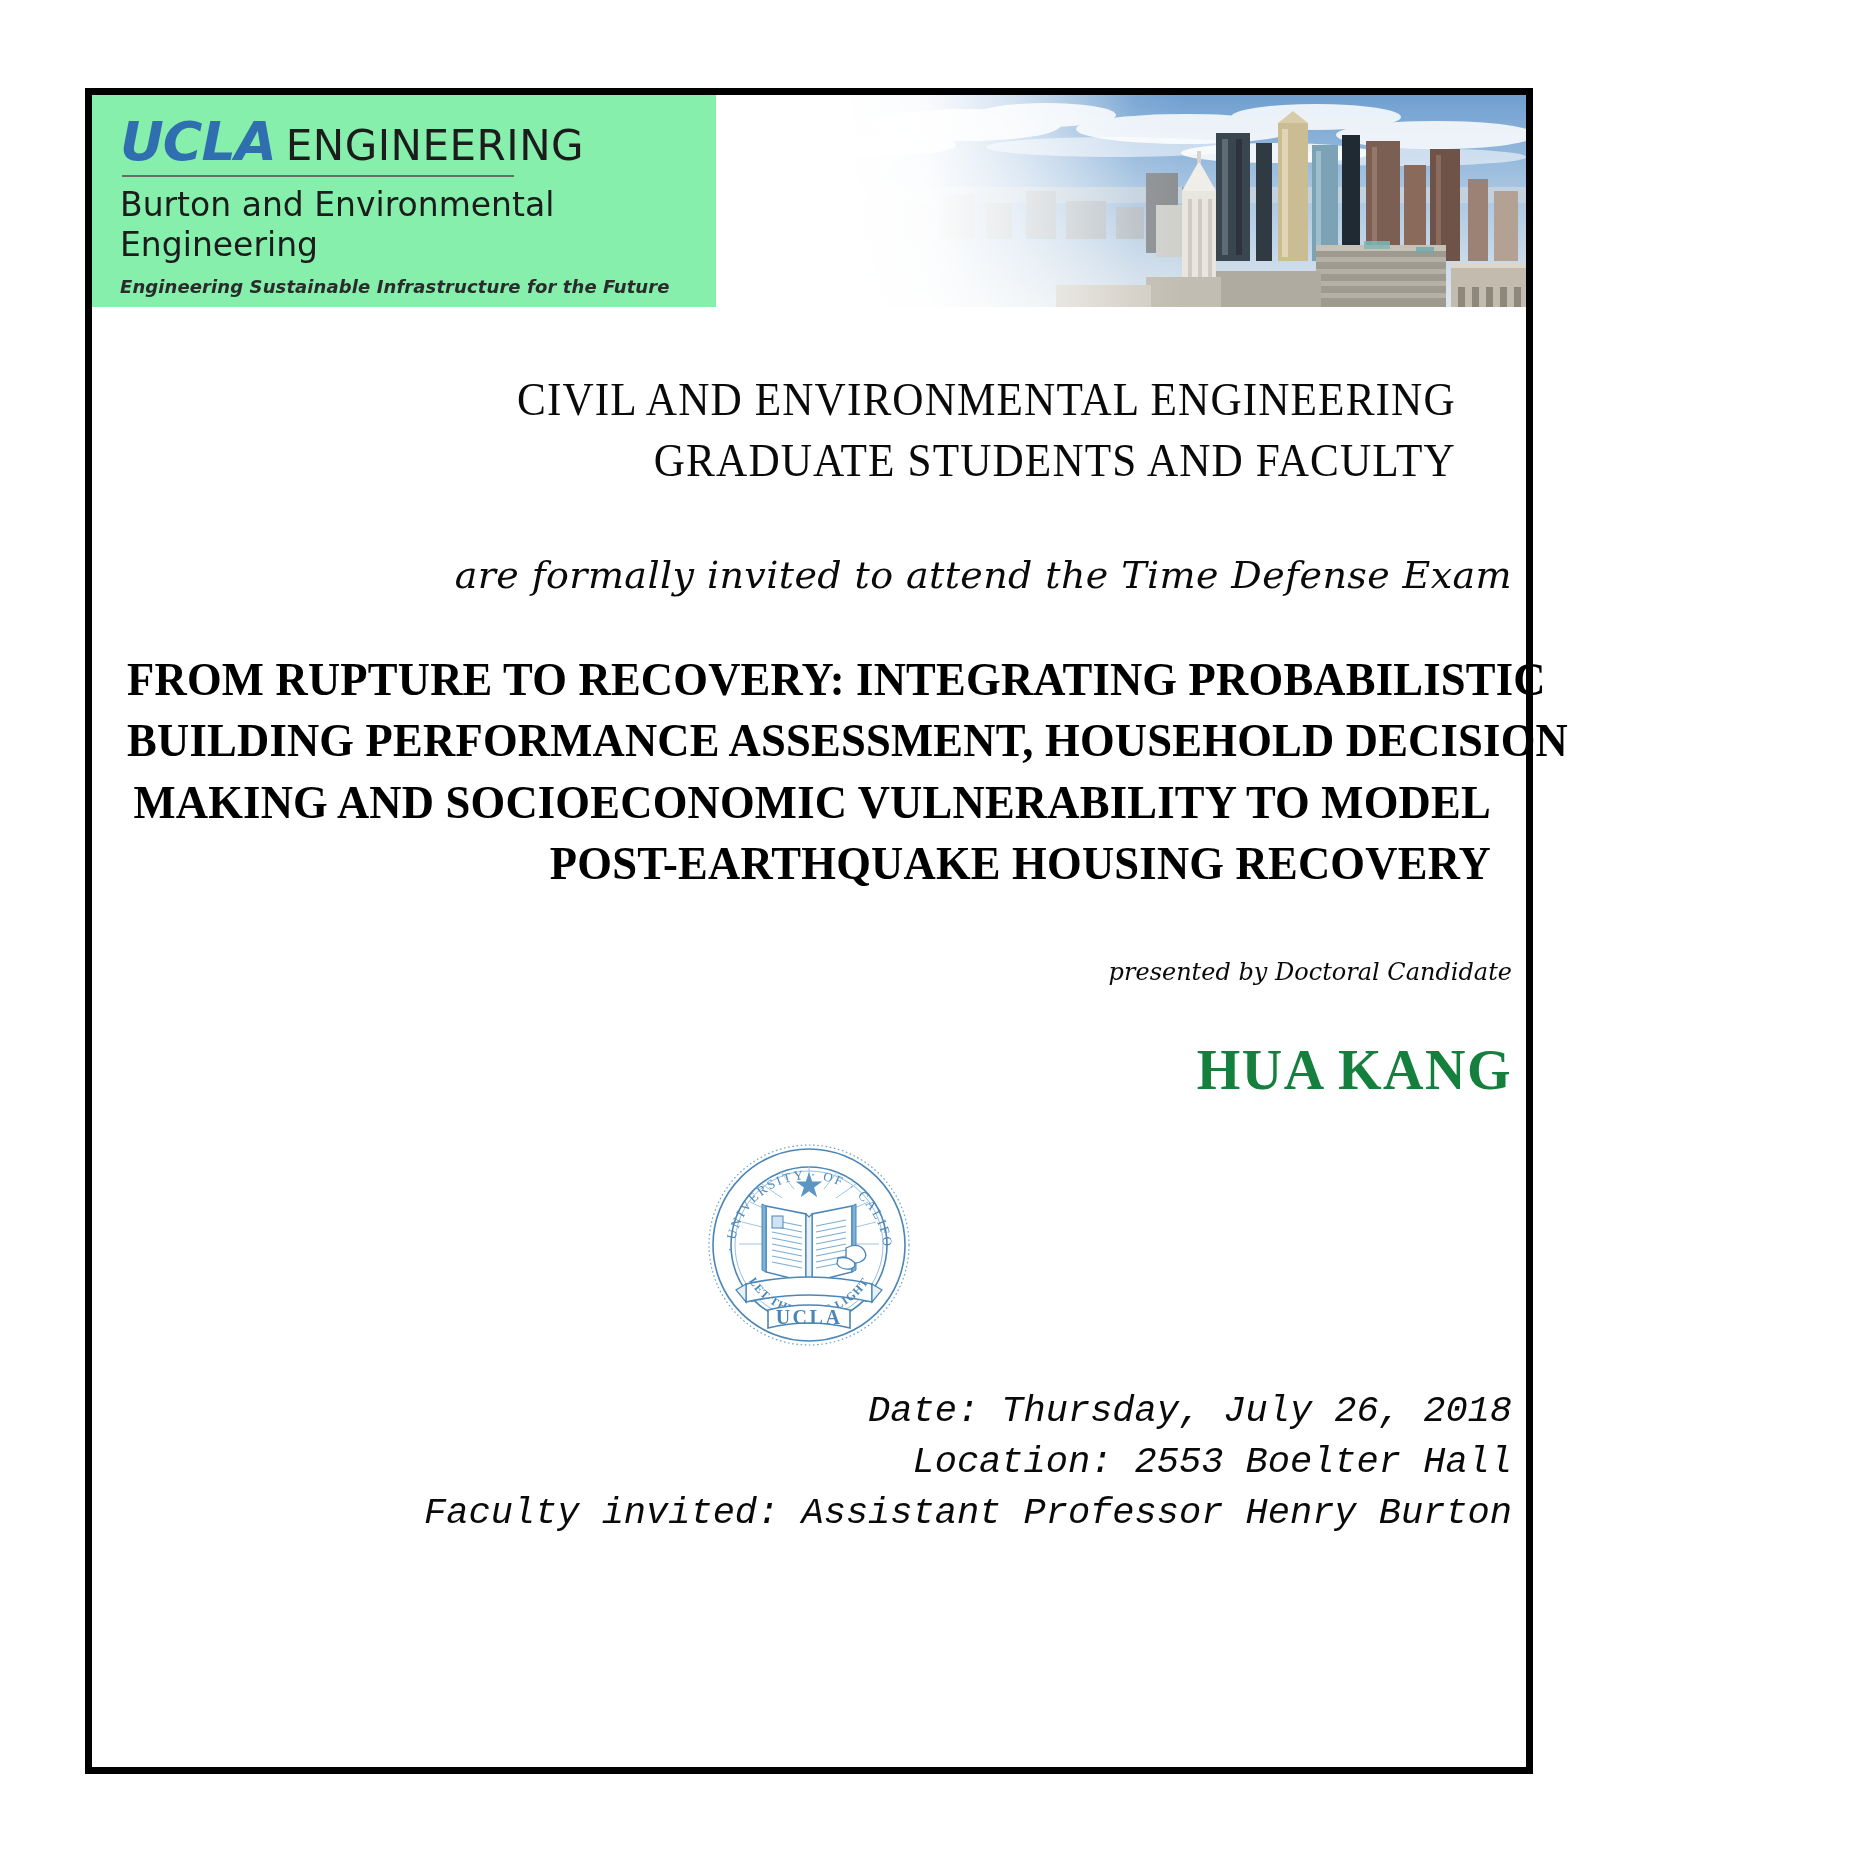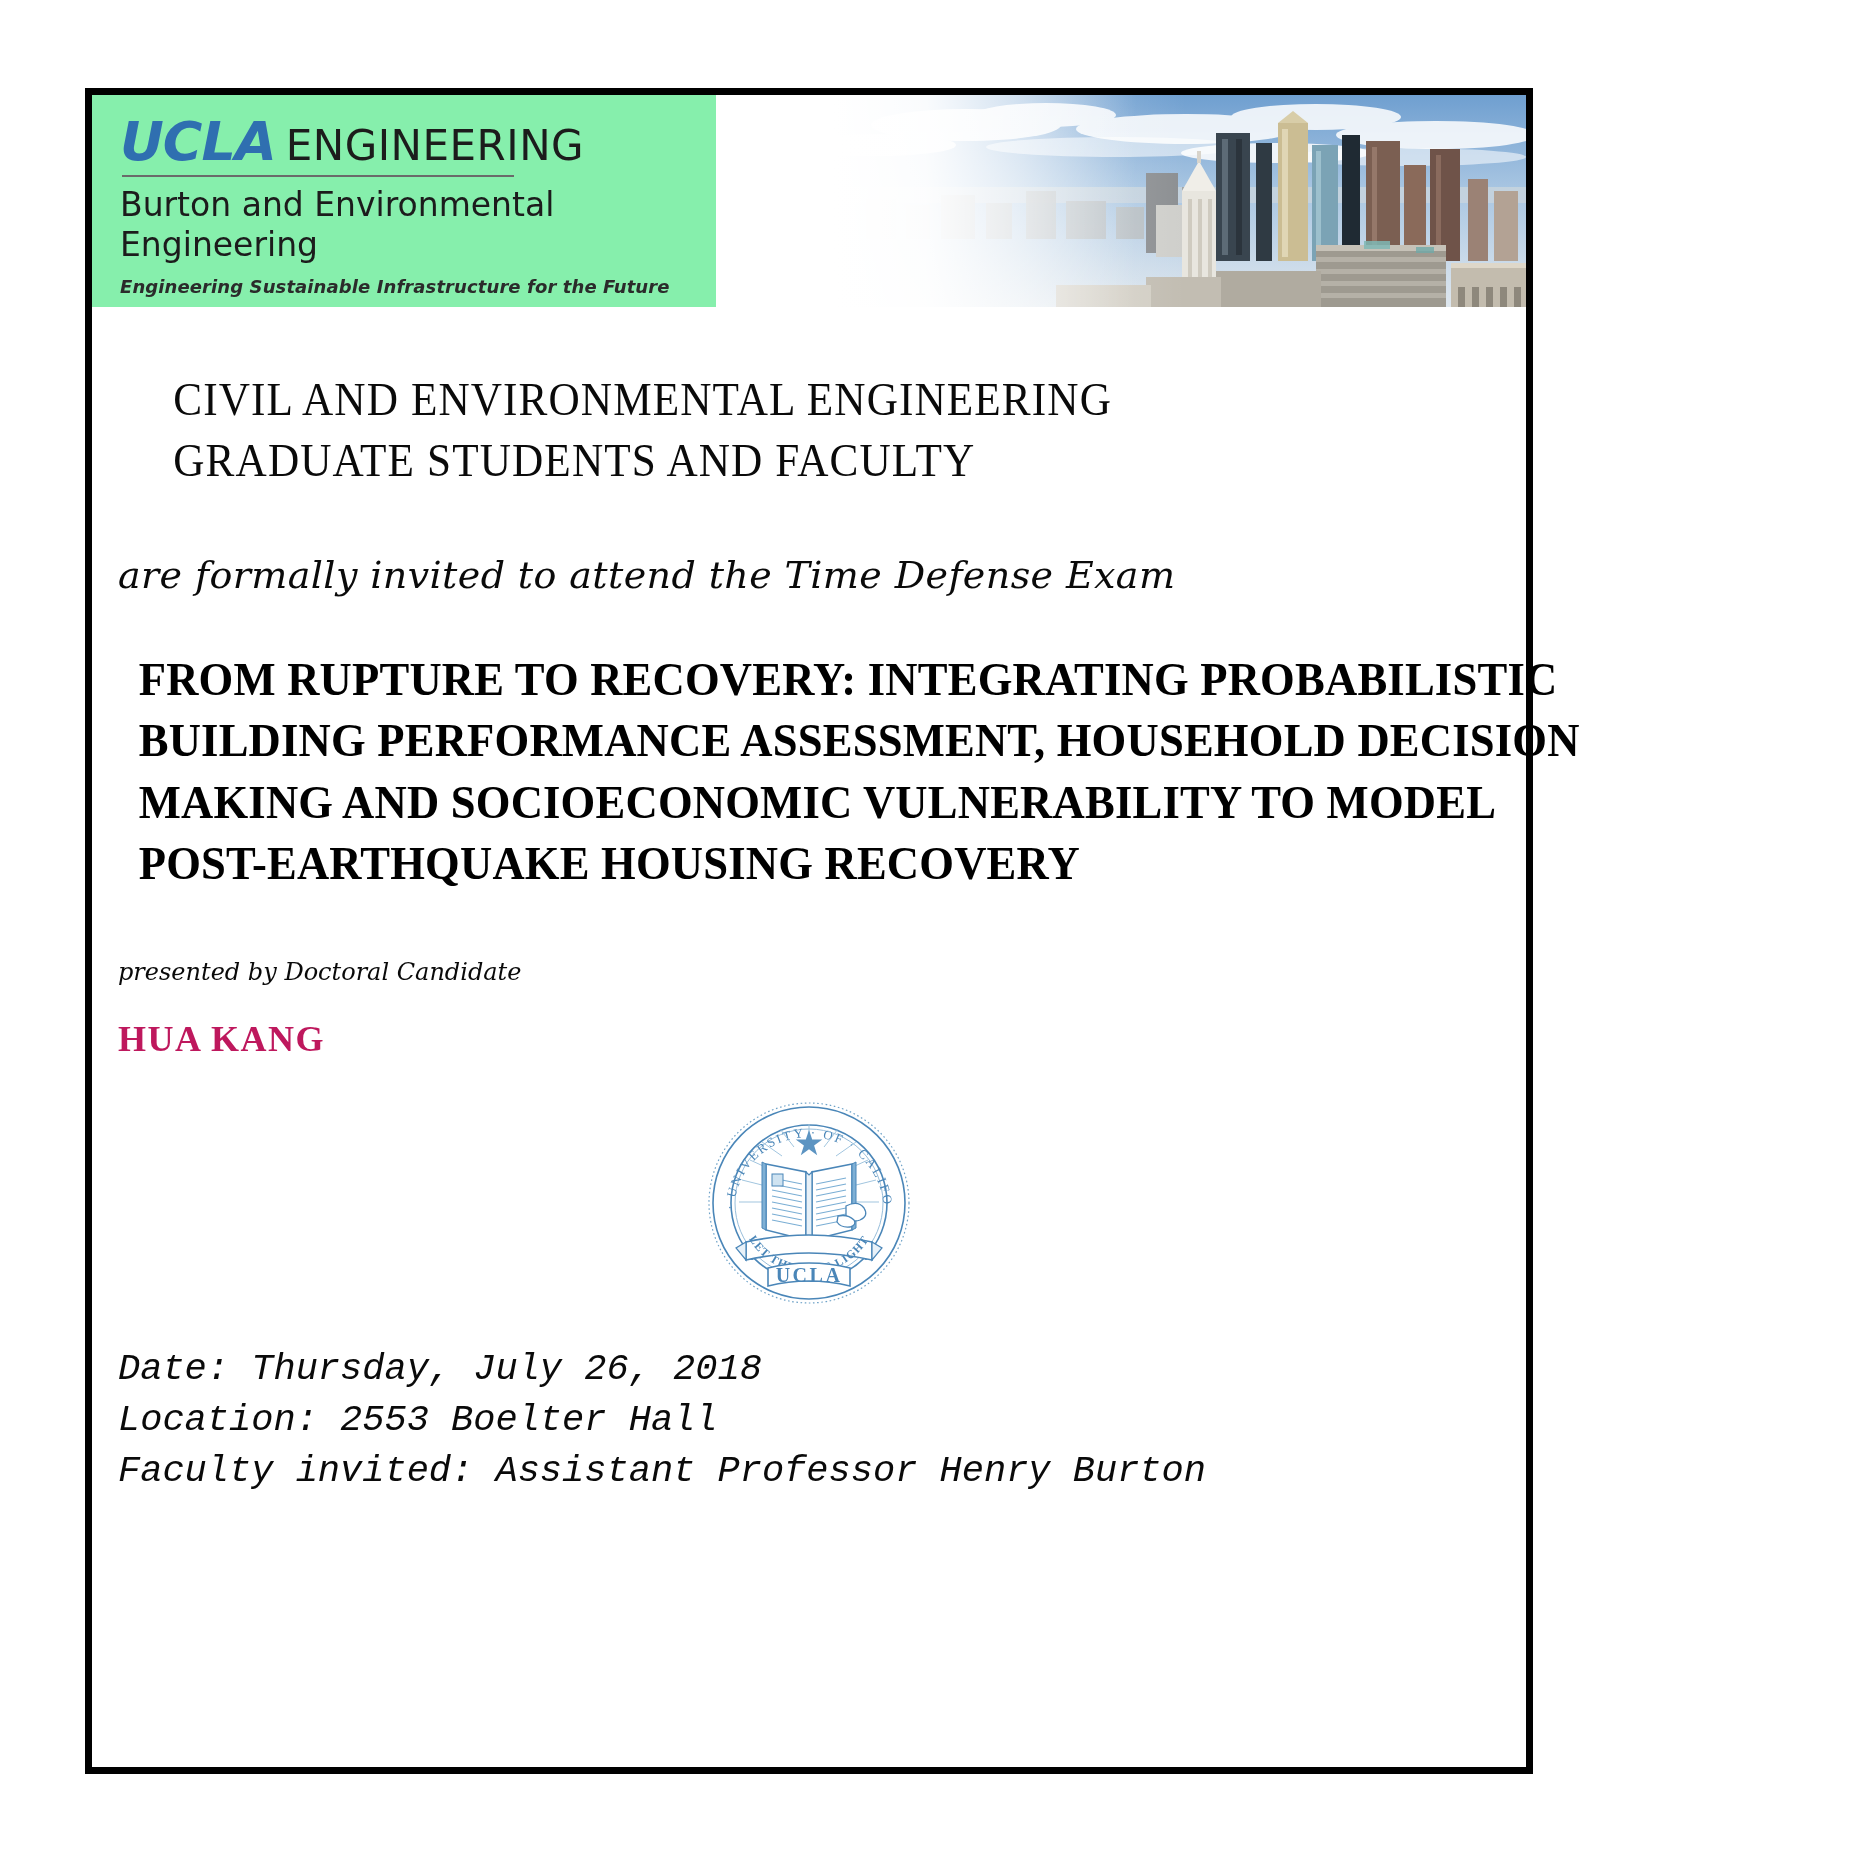--- a/index.html
+++ b/index.html
@@ -113,22 +113,22 @@
     font-weight: bold;
     font-size: 18px;
     color: #2b2b2b;
     margin-top: 12px;
     letter-spacing: 0.1px;
   }
 
   
   #flyer-body {
     position: relative;
-    padding: 0 26px;
-    text-align: left;
+    padding: 0 14px;
+    text-align: right;
   }
 
   .audience-line {
     font-family: "Liberation Serif", serif;
     font-size: 47px;
     letter-spacing: 1.2px;
     color: #0a0a0a;
     line-height: 1.30;
     transform: scaleX(0.92);
     transform-origin: center;
@@ -161,24 +161,24 @@
     font-family: "DejaVu Serif", serif;
     font-style: italic;
     font-size: 24px;
     color: #0a0a0a;
     margin-top: 64px;
   }
 
   #candidate-name {
     font-family: "Liberation Serif", serif;
     font-weight: bold;
-    font-size: 36px;
+    font-size: 56px;
     letter-spacing: 1.5px;
-    color: #be185d;
-    margin-top: 32px;
+    color: #15803d;
+    margin-top: 52px;
   }
 
   
   #seal-wrap {
     margin-top: 40px;
     display: flex;
     justify-content: center;
   }
   #ucla-seal { display: block; }
 

